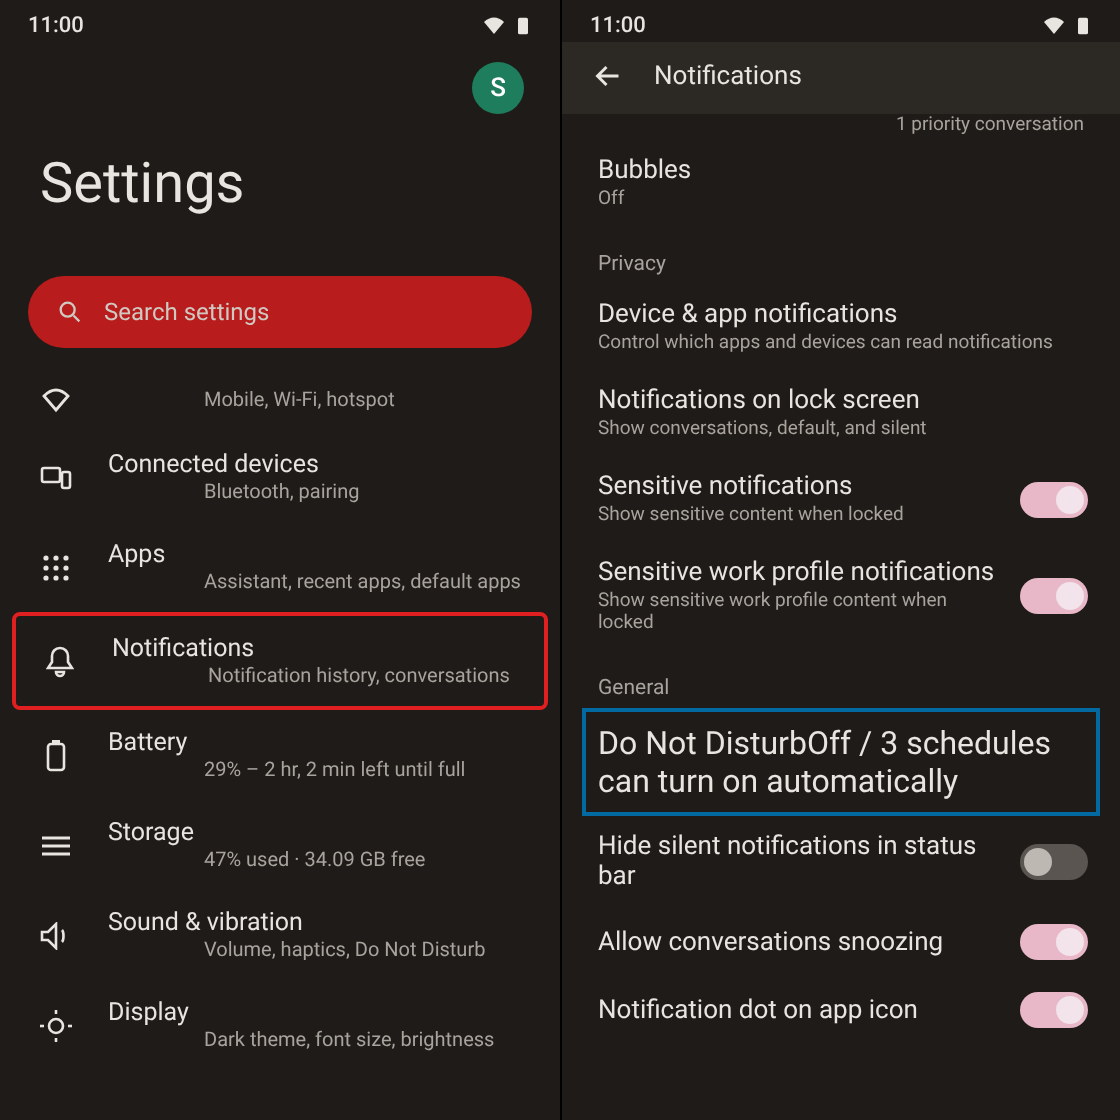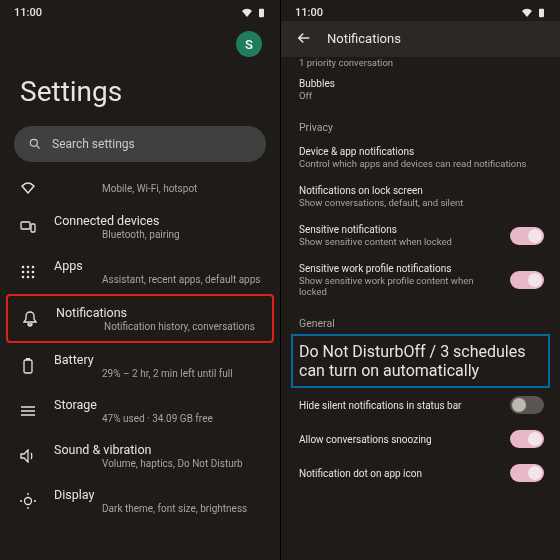--- a/index.html
+++ b/index.html
@@ -32,22 +32,22 @@
     display: flex; align-items: center; justify-content: center;
     font-size: 13px; font-weight: 500;
     margin-left: auto;
   }
   .top-row { display: flex; padding: 10px 18px 0 18px; }
   .page-title {
     font-size: 28px; font-weight: 400;
     padding: 18px 20px 14px 20px;
   }
   .searchbar {
-    margin: 4px 14px 10px 14px;
-    background: #404040;
+    margin: 16px 14px 10px 14px;
+    background: #b91c1c;
     border-radius: 22px;
     height: 36px;
     display: flex; align-items: center;
     padding: 0 14px; gap: 10px;
     color: #cfc9c2; font-size: 12px;
   }
   .list { flex: 1; overflow: hidden; padding: 0 6px 0 6px; }
   .item {
     display: flex; align-items: center;
     padding: 9px 10px 9px 12px;
@@ -68,35 +68,35 @@
   .section-label {
     font-size: 10.5px; color:#a8a39d;
     padding: 12px 18px 4px 18px;
   }
   .row {
     display:flex; align-items:center;
     padding: 8px 16px 8px 18px;
     gap: 8px;
   }
   .row .txt { flex:1; display:flex; flex-direction:column; gap:1px; min-width:0;}
-  .row .lbl { font-size: 10px; color:#e8e4e0; }
+  .row .lbl { font-size: 13px; color:#e8e4e0; }
   .row .sub { font-size: 9.5px; color:#a8a39d; }
   .toggle {
     width: 34px; height: 18px; border-radius: 10px;
     position: relative; flex-shrink:0;
   }
   .toggle::after {
     content:""; position:absolute; width:14px; height:14px;
     border-radius:50%; top:2px; background:#fff;
   }
   .toggle.on { background:#e8b7c8; }
   .toggle.on::after { right:2px; background:#f3e3ea; }
   .toggle.off { background:#5a5550; }
   .toggle.off::after { left:2px; background:#bdb8b2; }
-  .subline { font-size:9.5px; color:#a8a39d; padding:0 18px 2px 18px; }
+  .subline { font-size:9.5px; color:#a8a39d; padding:0 18px 2px 18px;text-align:right; }
   .highlight2 { border:2px solid #0369a1; margin:0 10px; padding:6px 6px 6px 6px; }
 </style>
 </head>
 <body>
 
 <div class="phone">
   <div class="statusbar">
     <span>11:00</span>
     <span class="right">
       <svg width="12" height="10" viewBox="0 0 12 10">

